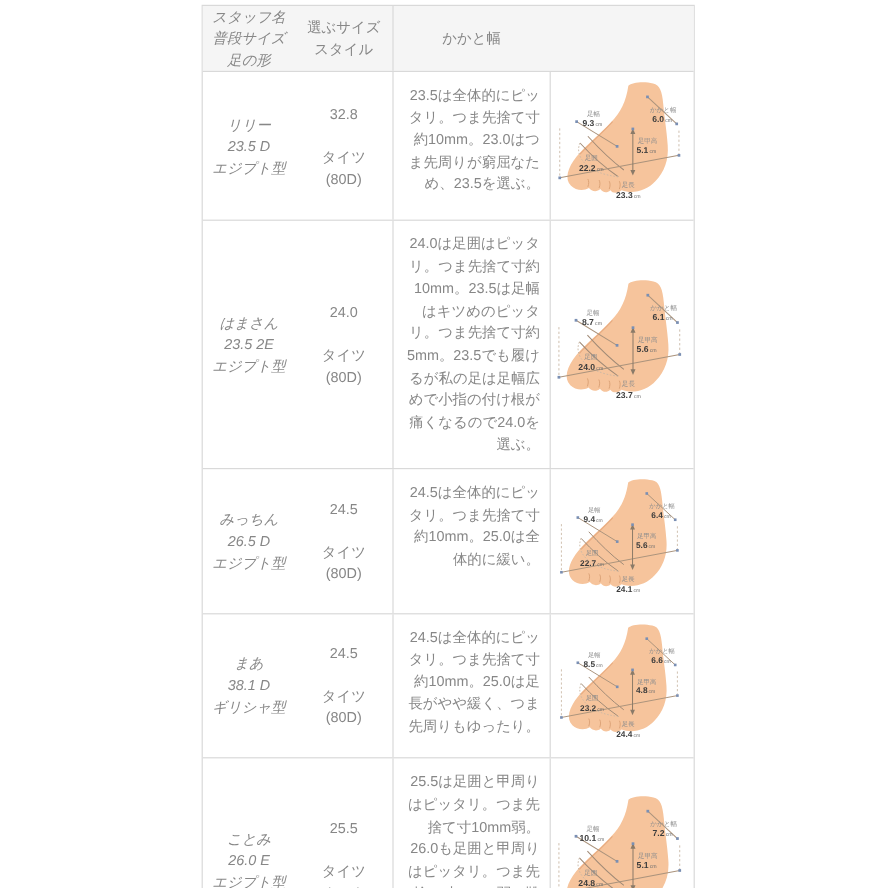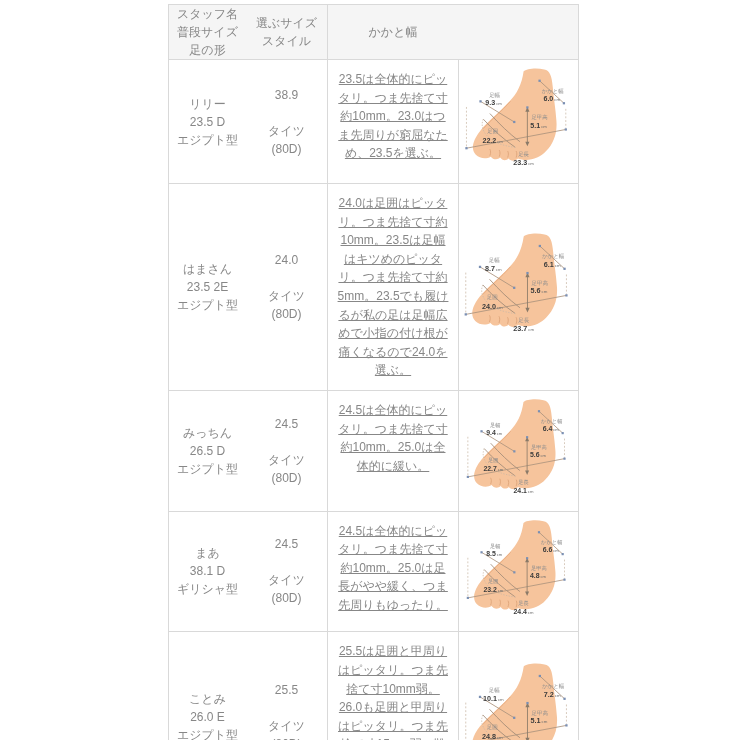--- a/index.html
+++ b/index.html
@@ -10,27 +10,27 @@
   .tbl{
     position:absolute;left:168px;top:4px;width:409px;
     border:1px solid #d9d9d9;background:#fff;
     display:flex;flex-direction:column;
   }
   .row{display:flex;border-top:1px solid #d9d9d9;align-items:stretch;}
   .row:first-child{border-top:none;}
   .hdr{background:#f5f5f5;min-height:52px;}
   .c{box-sizing:border-box;display:flex;align-items:center;justify-content:center;
      color:#878787;font-size:12px;line-height:1.5;text-align:center;}
-  .c1{width:77px;}
+  .c1{width:77px;font-style:italic;}
   .c2{width:81px;}
   .c3{width:131px;border-left:1px solid #d9d9d9;}
   .c4{width:118px;border-left:1px solid #d9d9d9;}
   .multi{white-space:pre-line;}
-  .comment{align-items:flex-start;justify-content:flex-start;text-align:center;
-     padding:10px 8px;line-height:1.55;text-decoration:underline;}
+  .comment{align-items:flex-start;justify-content:flex-start;text-align:right;
+     padding:10px 8px;line-height:1.55;}
   .h1{min-height:123px;}
   .h2{min-height:188px;}
   .h3{min-height:119px;}
   .h4{min-height:109px;}
   .h5{min-height:140px;}
   .foot{width:114px;max-height:96%;}
   .flab{font-size:5.8px;fill:#8d8d8d;text-anchor:middle;}
   .fnum{font-size:7.6px;font-weight:bold;fill:#3c3c3c;text-anchor:middle;}
   .funit{font-size:4.6px;font-weight:normal;fill:#6f6f6f;}
   .defs{position:absolute;width:0;height:0;}
@@ -99,21 +99,21 @@
 足の形</div>
     <div class="c c2 multi">選ぶサイズ
 スタイル</div>
     <div class="c c3">かかと幅</div>
   </div>
 
   <div class="row h1">
     <div class="c c1 multi">リリー
 23.5 D
 エジプト型</div>
-    <div class="c c2 multi">38.9
+    <div class="c c2 multi">32.8
 
 タイツ
 (80D)</div>
     <div class="c c3 comment">23.5は全体的にピッタリ。つま先捨て寸約10mm。23.0はつま先周りが窮屈なため、23.5を選ぶ。</div>
     <div class="c c4">
       <svg class="foot" viewBox="0 0 120 126">
         <use href="#footShape" xlink:href="#footShape"></use>
         <text class="flab" x="35" y="37">足幅</text>
         <text class="fnum" x="34" y="46"><tspan>9.3</tspan><tspan class="funit" dx="1">cm</tspan></text>
         <text class="flab" x="97" y="33">かかと幅</text>

